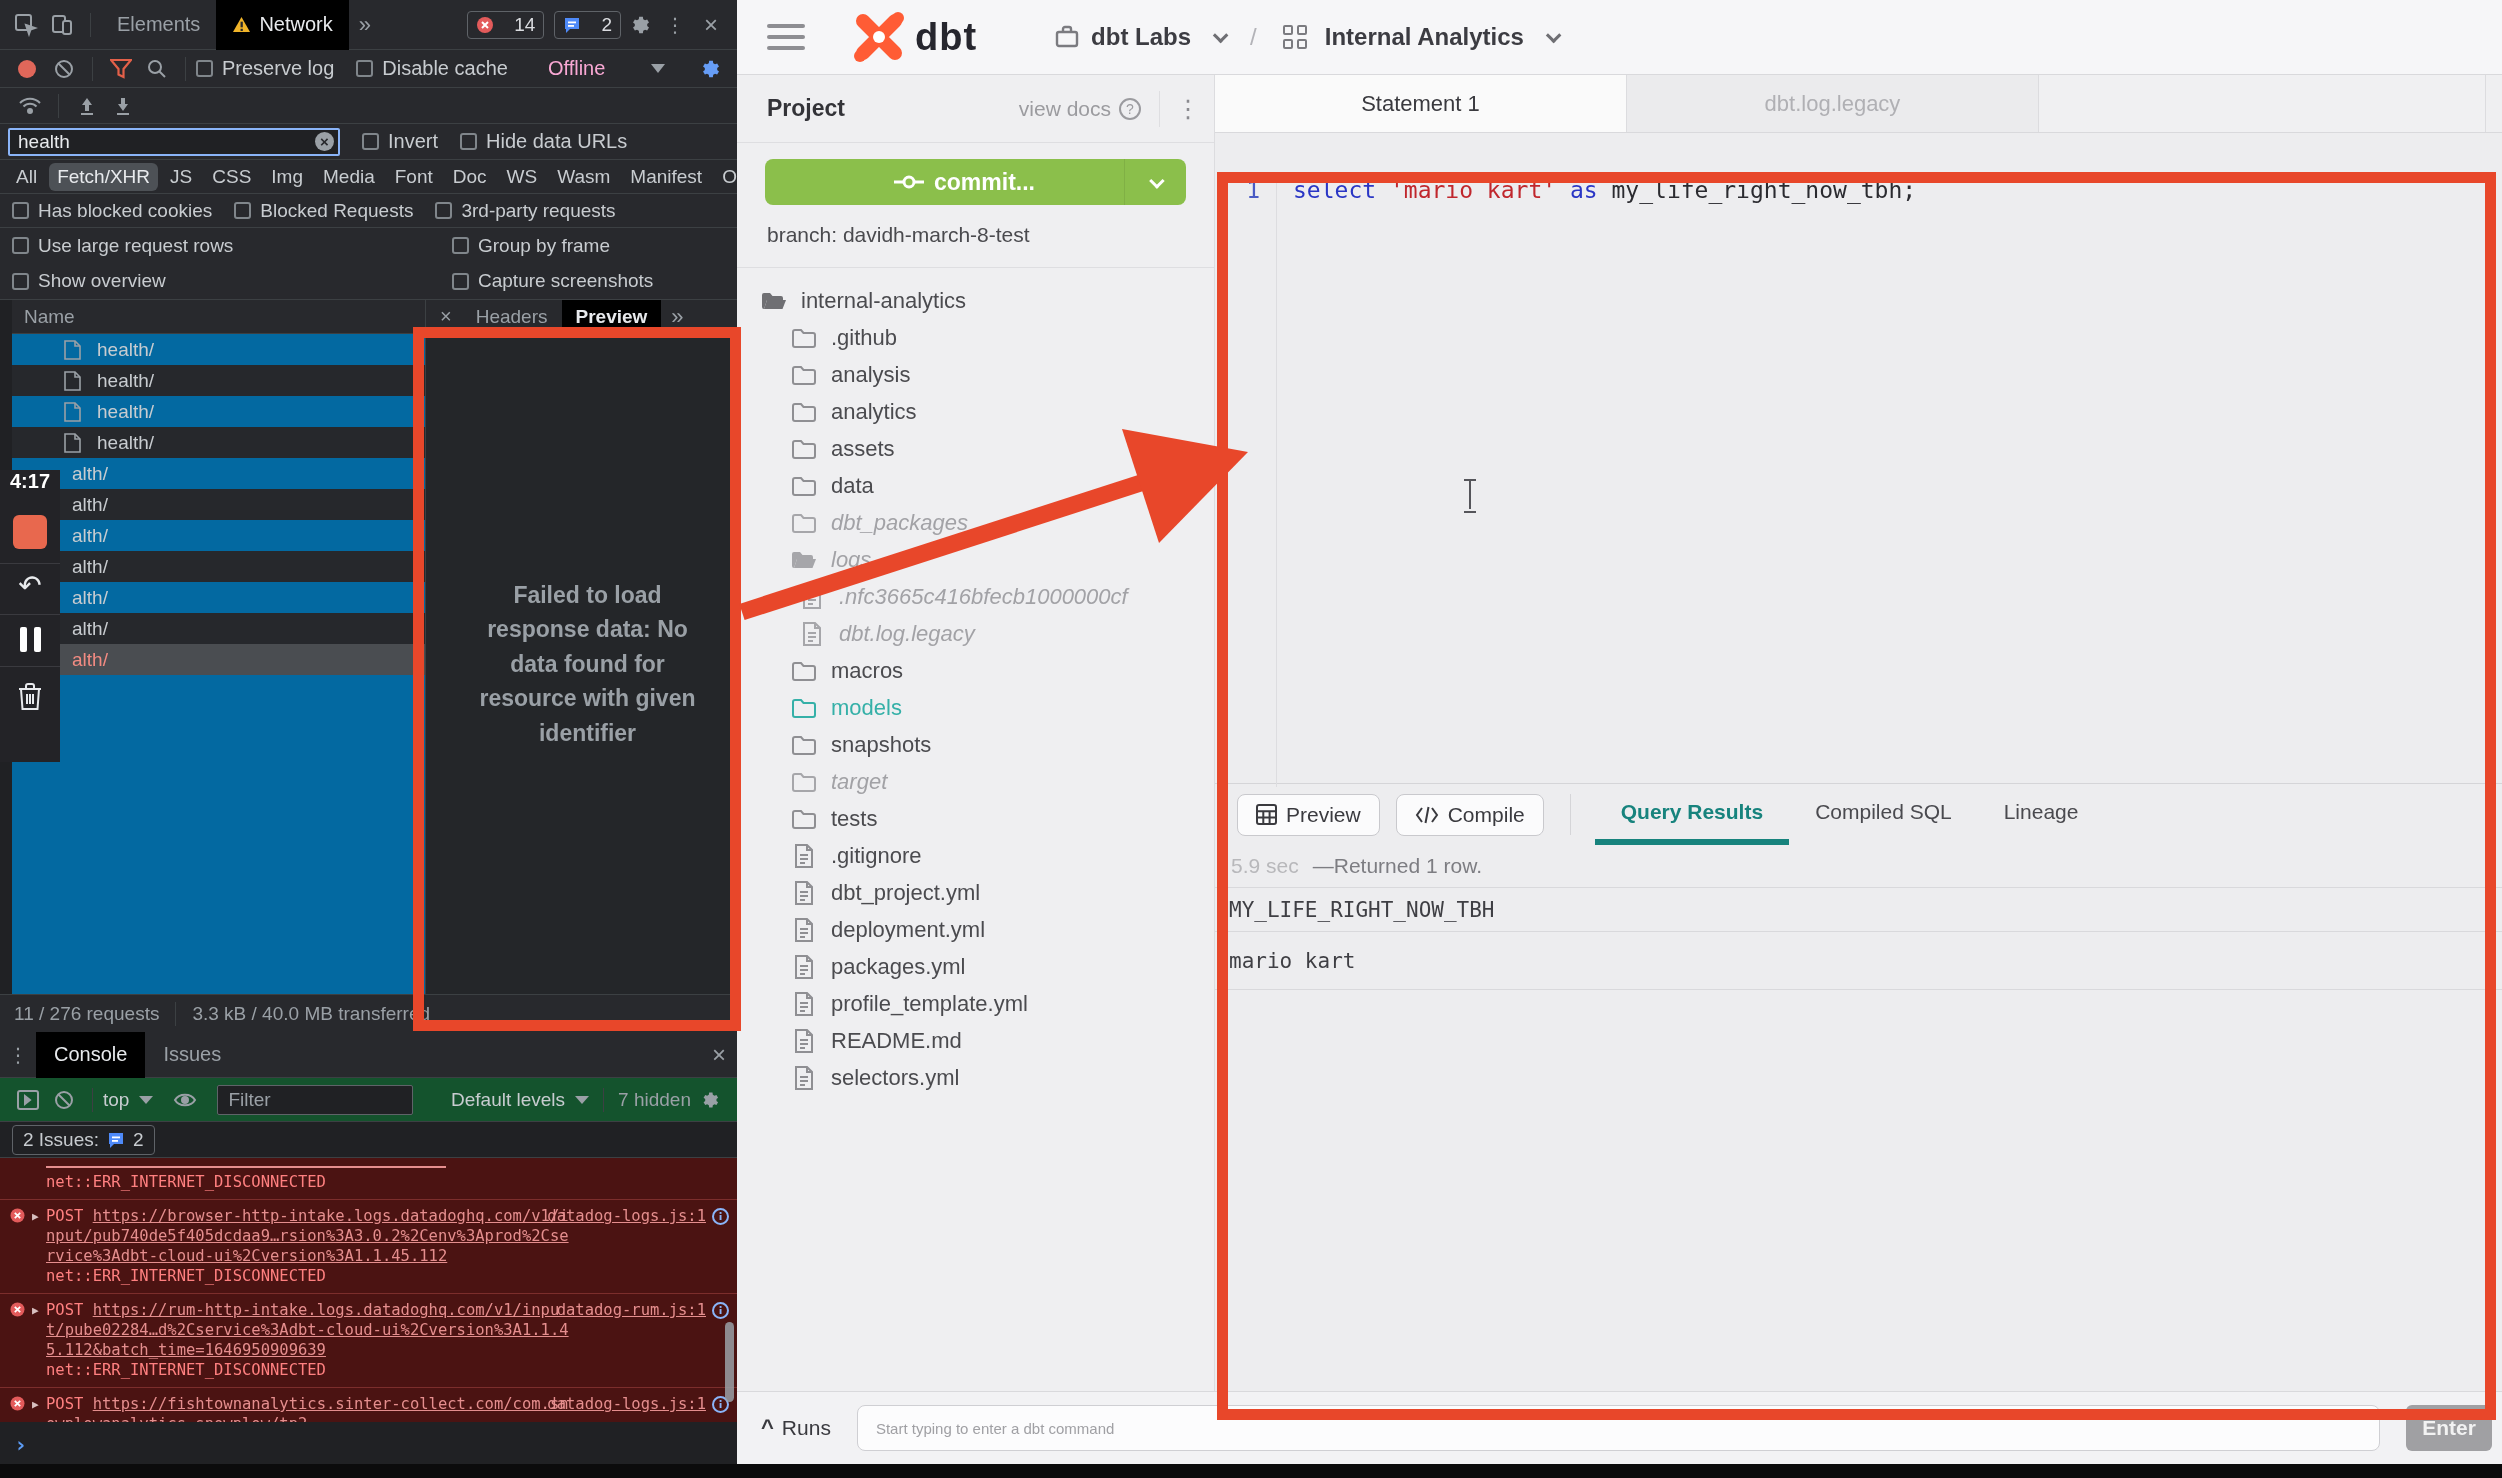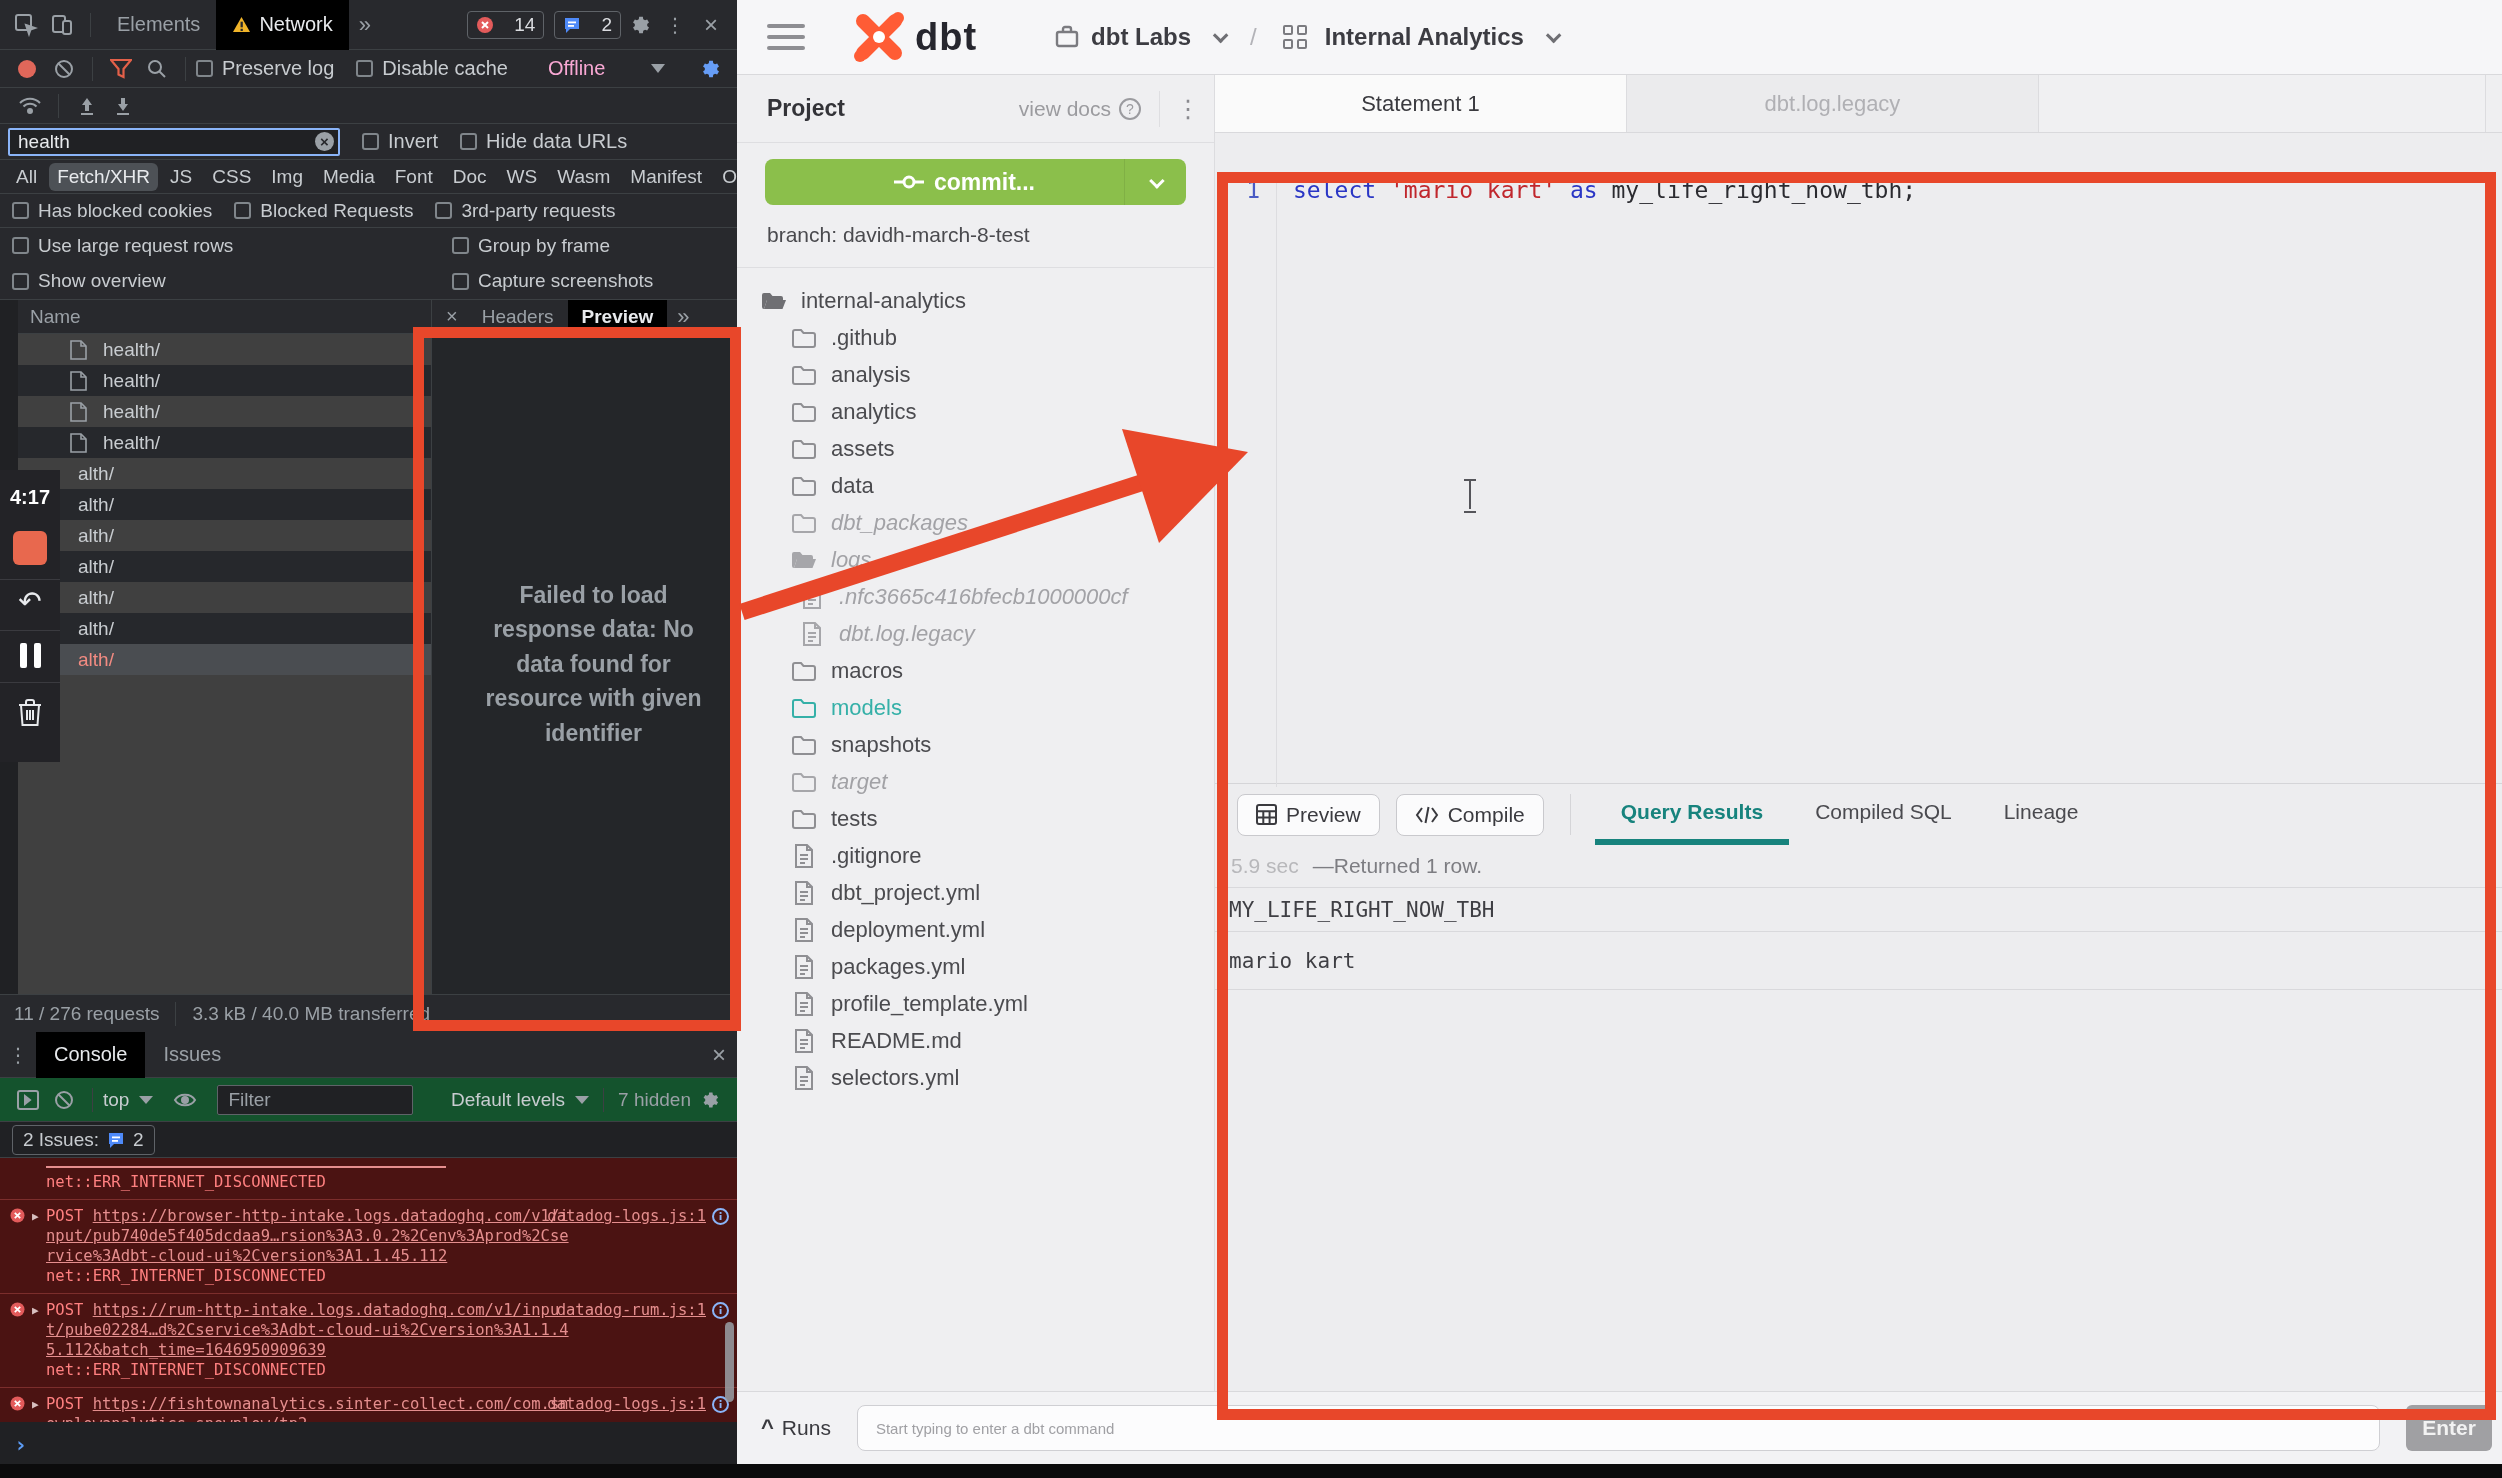--- a/index.html
+++ b/index.html
@@ -32,21 +32,21 @@
   .filter-input { width:100%; height:28px; background:#202124; border:2px solid #8ab4f8; border-radius:2px; color:#e8eaed; font-size:19px; padding:0 30px 0 8px; font-family:"Liberation Sans",sans-serif; outline:none; }
   .clear-x { position:absolute; right:6px; top:4px; width:19px; height:19px; border-radius:50%; background:#9aa0a6; color:#28292d; display:flex; align-items:center; justify-content:center; font-size:15px; font-weight:bold; }
 
   .dt-pills { height:34px; display:flex; align-items:center; background:#28292d; border-bottom:1px solid #3c4043; padding:0 8px; font-size:19px; }
   .pill { padding:3px 8px; margin-right:4px; color:#c8ccd0; white-space:nowrap; border-radius:6px; }
   .pill.active { background:#4d5156; color:#e8eaed; }
 
   .dt-checks1 { height:34px; display:flex; align-items:center; background:#28292d; border-bottom:1px solid #3c4043; padding:0 12px; font-size:19px; }
   .dt-checks2 { height:72px; display:grid; grid-template-columns:440px 1fr; align-items:center; background:#28292d; border-bottom:1px solid #3c4043; padding:0 12px; font-size:19px; }
 
-  .dt-grid { position:absolute; left:18px; top:300px; width:737px; height:694px; background:#404040; }
+  .dt-grid { position:absolute; left:12px; top:300px; width:737px; height:694px; background:#0369a1; }
   .name-header { height:34px; display:flex; align-items:center; padding-left:12px; color:#9aa0a6; border-bottom:1px solid #3c4043; font-size:19px; background:#28292d; width:413px; }
   .req-col { position:absolute; left:0; top:34px; width:413px; }
   .req { height:31px; display:flex; align-items:center; padding-left:52px; font-size:19px; color:#c8ccd0; }
   .req:nth-child(even) { background:#26282c; }
   .req .doc-icon { display:inline-flex; width:19px; margin-right:14px; color:#9aa0a6; }
   .req.noicon { padding-left:60px; }
   .req.selected { background:#4a4d51; }
   .req.failed .label { color:#f28b82; }
 
   .dt-detail { position:absolute; left:413px; top:0; width:324px; height:694px; border-left:1px solid #3c4043; background:#202124; }
@@ -54,21 +54,21 @@
   .detail-tab { padding:0 14px; height:34px; display:flex; align-items:center; }
   .detail-tab.active { background:#000; color:#e8eaed; font-weight:bold; }
   .detail-close { padding:0 10px 0 14px; font-size:20px; }
   .detail-body { position:absolute; left:0; top:34px; right:0; bottom:0; background:#242629; display:flex; align-items:center; justify-content:center; }
   .fail-msg { width:240px; text-align:center; font-weight:bold; font-size:23px; line-height:1.5; color:#9aa0a6; }
 
   .dt-status { position:absolute; left:0; top:994px; width:737px; height:38px; background:#28292d; border-top:1px solid #3c4043; display:flex; align-items:center; padding:0 14px; color:#9aa0a6; font-size:19px; }
 
   
   #rec-overlay { position:absolute; left:0; top:470px; width:60px; height:292px; background:#232327; z-index:5; display:flex; flex-direction:column; align-items:center; }
-  .rec-time { color:#fff; font-weight:bold; font-size:20px; margin-top:16px; }
+  .rec-time { color:#fff; font-weight:bold; font-size:20px; margin-top:0; }
   .rec-stop { width:34px; height:34px; border-radius:6px; background:#e8684e; margin-top:22px; }
   .rec-div { width:60px; height:1px; background:#3a3a3f; margin-top:14px; }
   .rec-undo { color:#e8eaed; font-size:28px; line-height:1; margin-top:8px; }
   .rec-pause { display:flex; gap:7px; margin-top:12px; }
   .rec-pause i { width:7px; height:25px; background:#fff; border-radius:2px; }
   .rec-trash { margin-top:14px; color:#e8eaed; }
 
   
   #dt-console { position:absolute; left:0; top:1032px; width:737px; height:446px; background:#202124; display:flex; flex-direction:column; overflow:hidden; }
   .cons-tabs { height:46px; flex:0 0 auto; display:flex; align-items:center; background:#28292d; border-bottom:1px solid #3c4043; }

